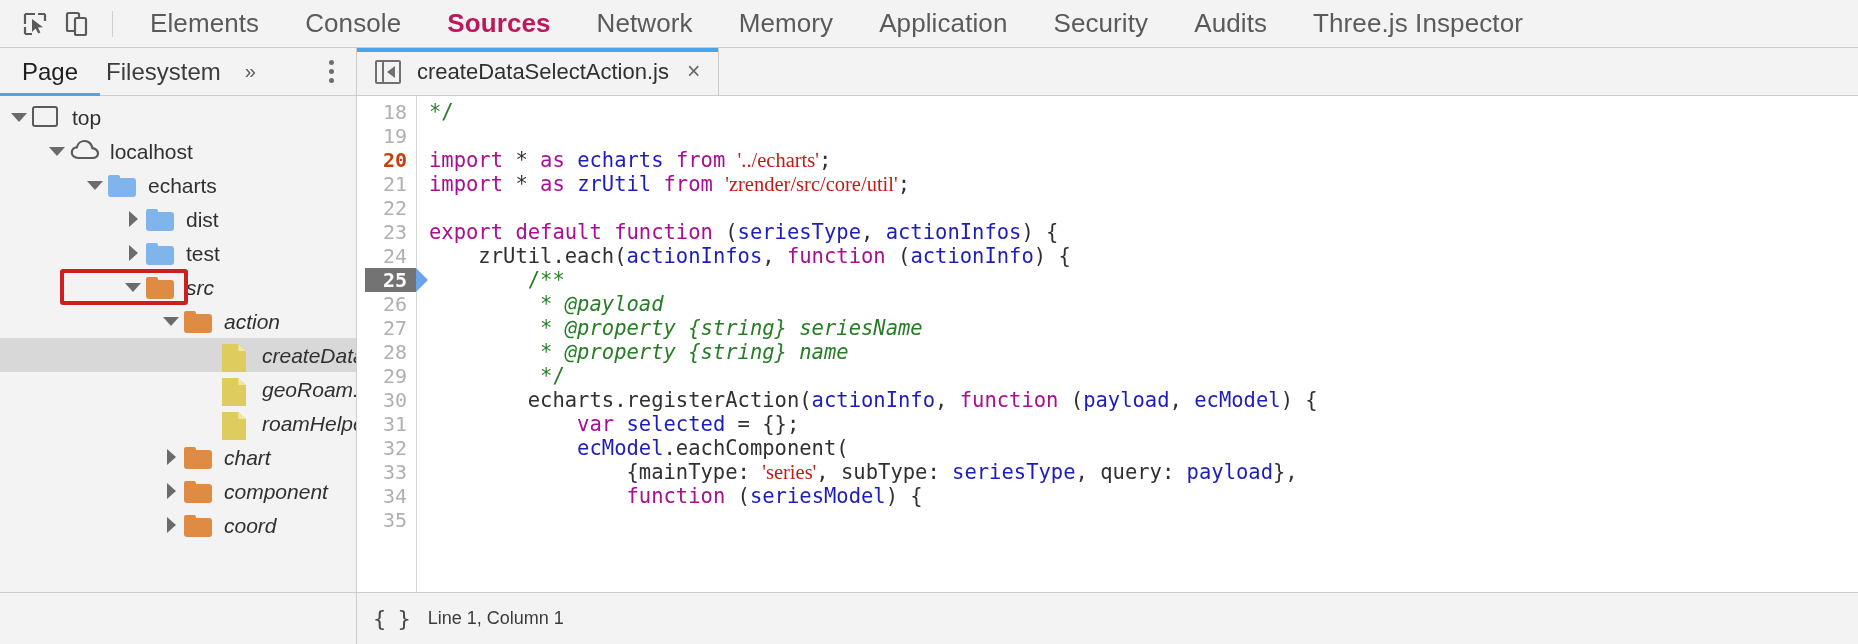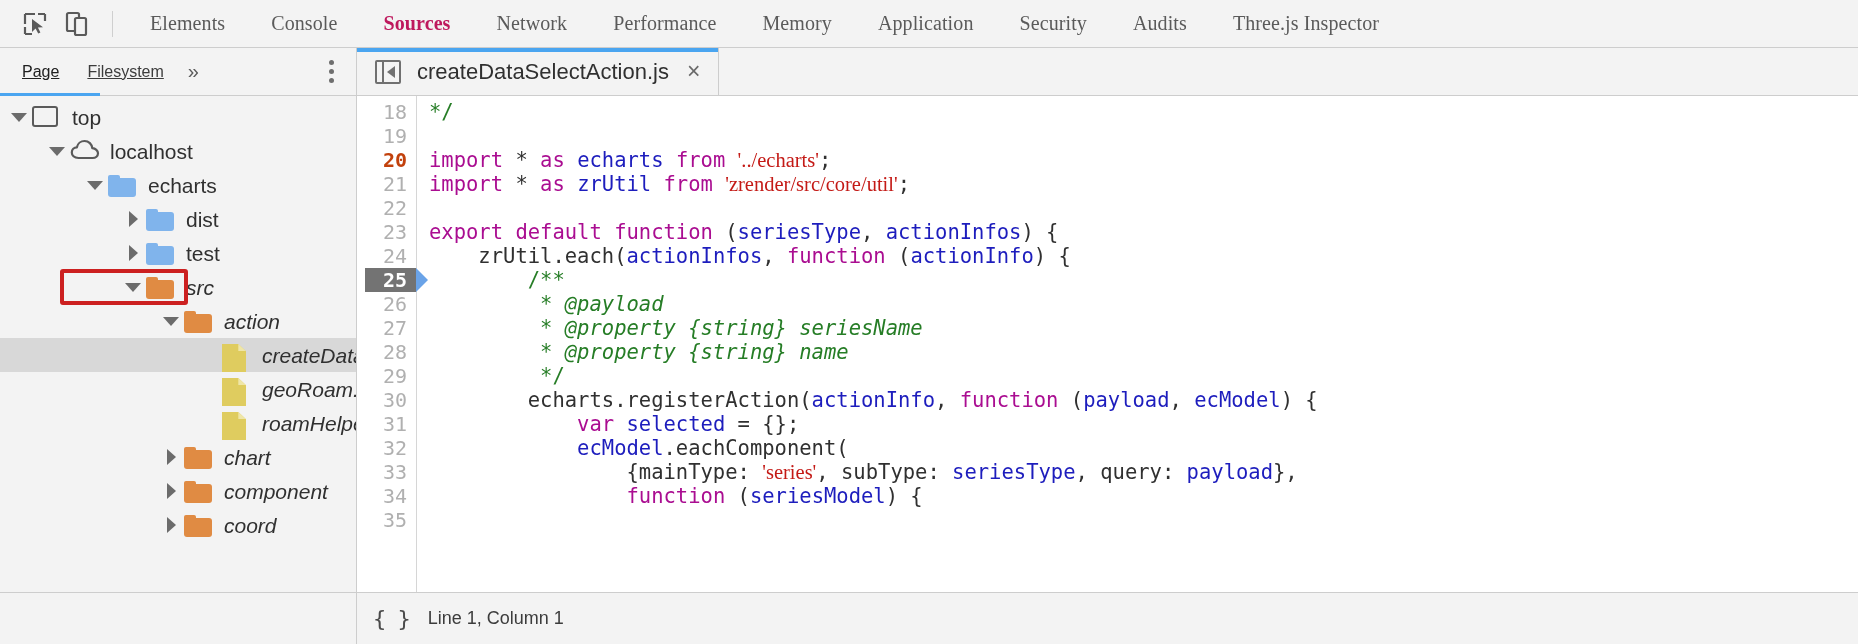--- a/index.html
+++ b/index.html
@@ -22,24 +22,23 @@
   .tb-icon {
     width: 42px; height: 42px;
     display: flex; align-items: center; justify-content: center;
     cursor: pointer;
   }
   .tb-sep { width: 1px; height: 26px; background: #cfcfcf; margin: 0 14px; }
   .main-tabs { display: flex; align-items: center; height: 100%; }
   .main-tab {
     padding: 0 23px; height: 100%;
     display: flex; align-items: center;
-    font-size: 20px; color: #5a5a5a;
+    font-size: 26px; color: #5a5a5a;
     cursor: pointer; white-space: nowrap;
     letter-spacing: 0.1px;
-    font-family: Liberation Serif, serif;
   }
   .main-tab.active { color: #be185d; font-weight: 600; }
 
   
   .body { flex: 1; display: flex; min-height: 0; }
 
   
   .nav {
     width: 357px; min-width: 357px;
     background: #f3f3f3;
@@ -49,22 +48,22 @@
   .nav-tabbar {
     height: 48px; min-height: 48px;
     display: flex; align-items: center;
     border-bottom: 1px solid #cdcdcd;
     position: relative;
     padding-left: 8px;
   }
   .nav-tab {
     padding: 0 14px; height: 100%;
     display: flex; align-items: center;
-    font-size: 16px; color: #3c3c3c;
-    cursor: pointer; white-space: nowrap; text-decoration: underline;
+    font-size: 24px; color: #3c3c3c;
+    cursor: pointer; white-space: nowrap;
   }
   .nav-tab.active { color: #202020; }
   .nav-more {
     padding: 0 10px; height: 100%;
     display: flex; align-items: center;
     font-size: 20px; color: #5a5a5a; cursor: pointer;
   }
   .nav-menu {
     position: absolute; right: 14px; top: 50%;
     transform: translateY(-50%);
@@ -259,21 +258,20 @@
         <rect x="3" y="2" width="12" height="18" rx="1.5" stroke="#5a5a5a" stroke-width="2.2" fill="none"></rect>
         <rect x="11" y="7" width="11" height="17" rx="1.5" stroke="#5a5a5a" stroke-width="2.2" fill="#f3f3f3"></rect>
       </svg>
     </div>
     <div class="tb-sep"></div>
     <div class="main-tabs">
       <div class="main-tab">Elements</div>
       <div class="main-tab">Console</div>
       <div class="main-tab active">Sources</div>
       <div class="main-tab">Network</div>
-      <div class="main-tab">Performance</div>
       <div class="main-tab">Memory</div>
       <div class="main-tab">Application</div>
       <div class="main-tab">Security</div>
       <div class="main-tab">Audits</div>
       <div class="main-tab">Three.js Inspector</div>
     </div>
   </div>
 
   <div class="body">
 

